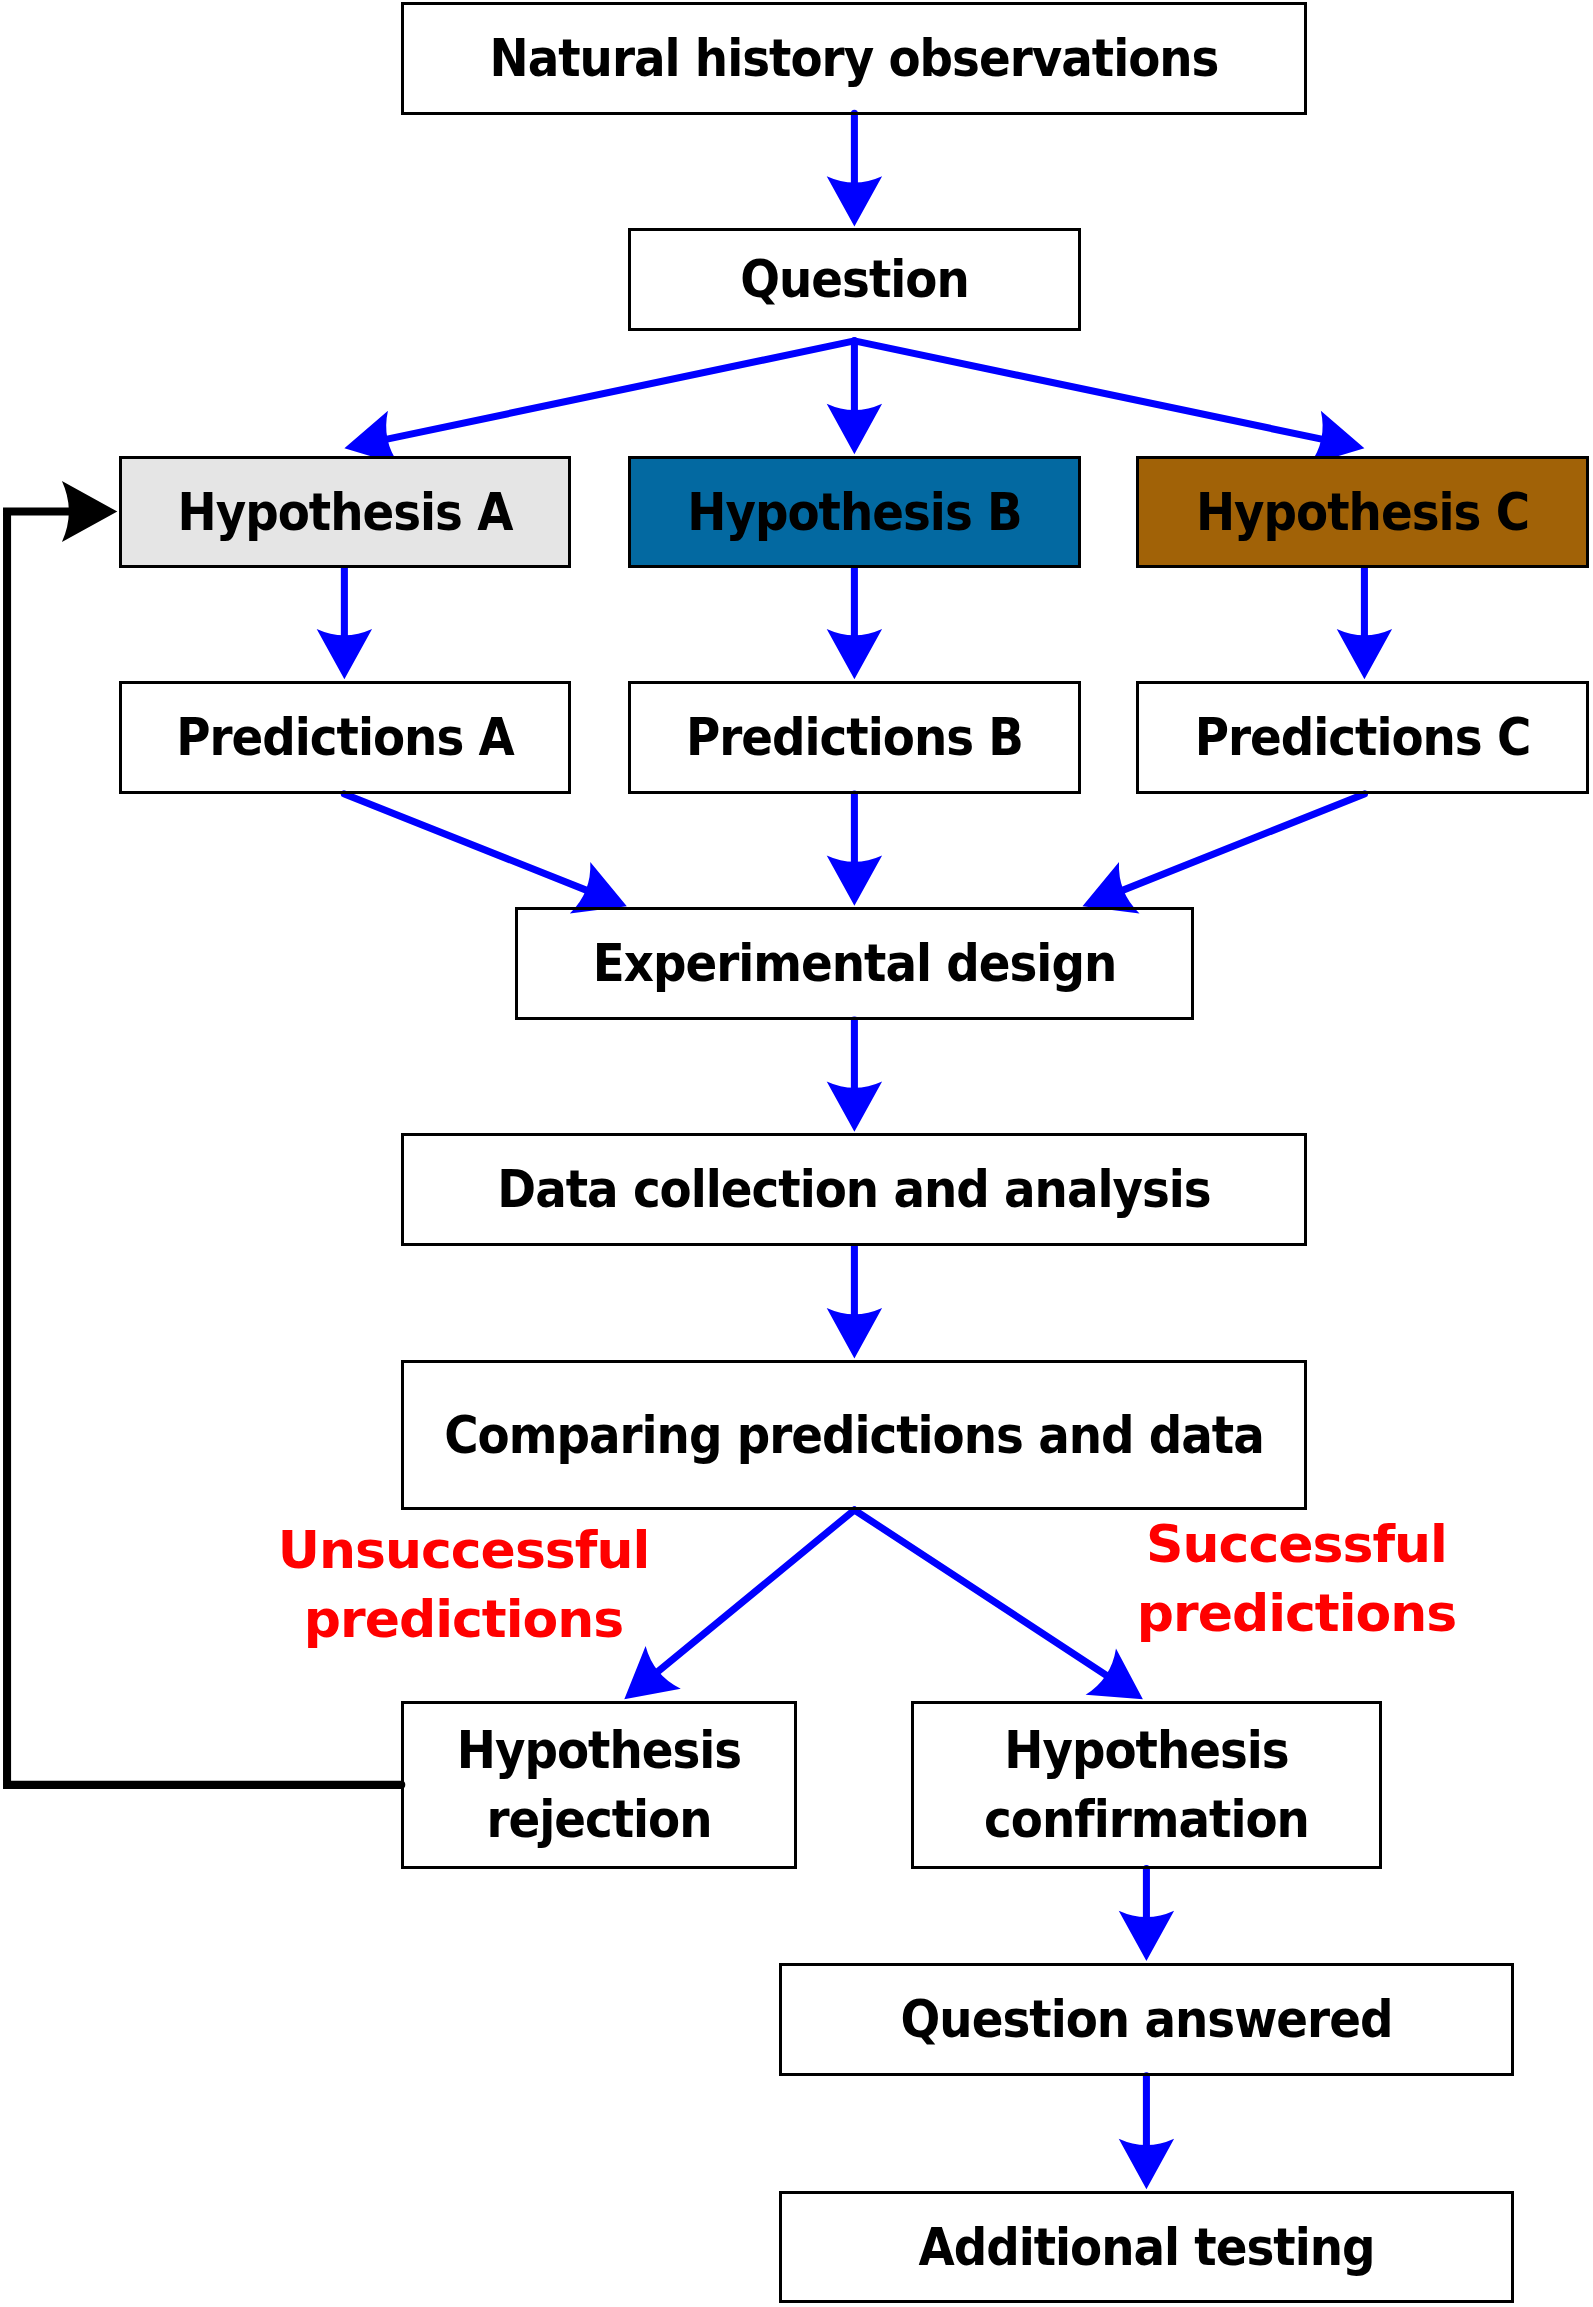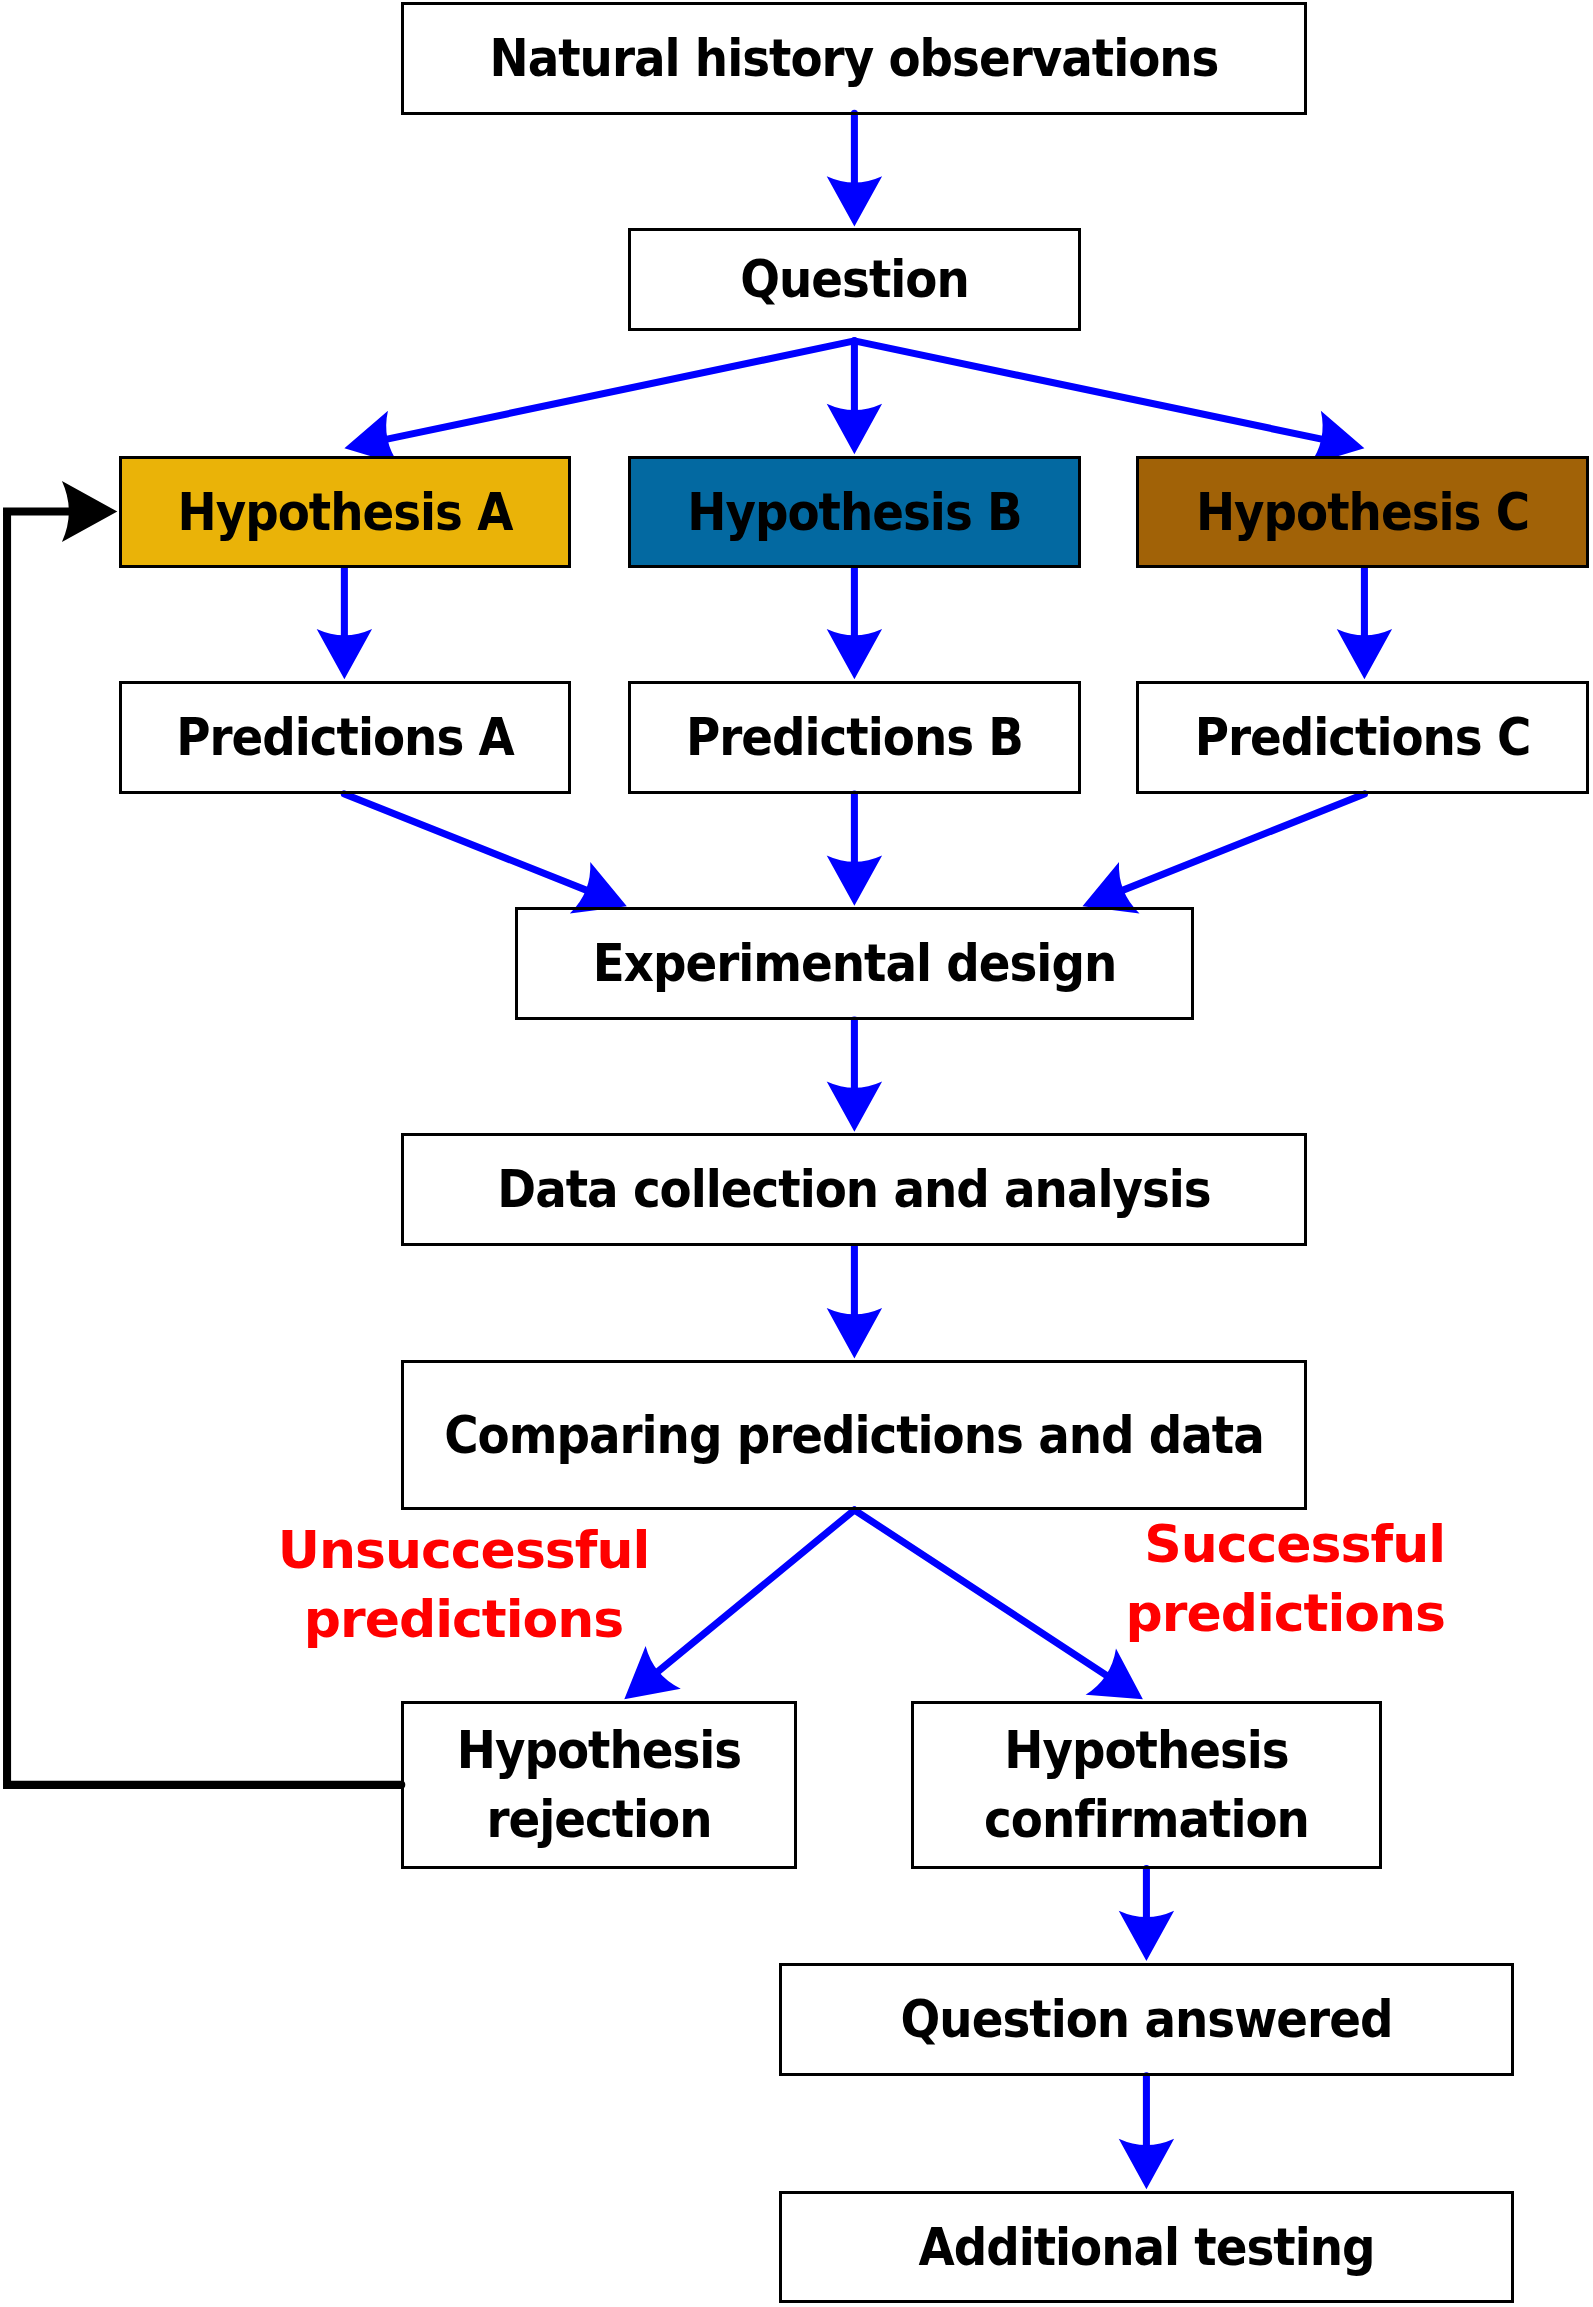--- a/index.html
+++ b/index.html
@@ -93,21 +93,21 @@
     </g>
 </svg>
 
 <div class="box" style="left:401px;top:1.5px;width:906px;height:113px;">
     <span>Natural history observations</span>
   </div>
 <div class="box" style="left:628px;top:228px;width:453px;height:103px;">
     <span>Question</span>
   </div>
 
-<div class="box" style="left:119px;top:456px;width:452px;height:112px;background:#eab308;">
+<div class="box" style="left:119px;top:456px;width:452px;height:112px;background:#e5e5e5;">
     <span>Hypothesis A</span>
   </div>
 <div class="box" style="left:628px;top:456px;width:453px;height:112px;background:#0369a1;">
     <span>Hypothesis B</span>
   </div>
 <div class="box" style="left:1136px;top:456px;width:453px;height:112px;background:#a16207;">
     <span>Hypothesis C</span>
   </div>
 
 <div class="box" style="left:119px;top:681px;width:452px;height:113px;">
@@ -138,14 +138,14 @@
   </div>
 
 <div class="box" style="left:779px;top:1963px;width:735px;height:113px;">
     <span>Question answered</span>
   </div>
 <div class="box" style="left:779px;top:2191px;width:735px;height:112px;">
     <span>Additional testing</span>
   </div>
 
 <div class="lbl" style="left:257px;top:1516px;width:413px;">Unsuccessful predictions</div>
-<div class="lbl" style="left:1052px;top:1510px;width:393px;text-align:right;">Successful predictions</div>
+<div class="lbl" style="left:1100px;top:1510px;width:393px;">Successful predictions</div>
 
 
 </body></html>

